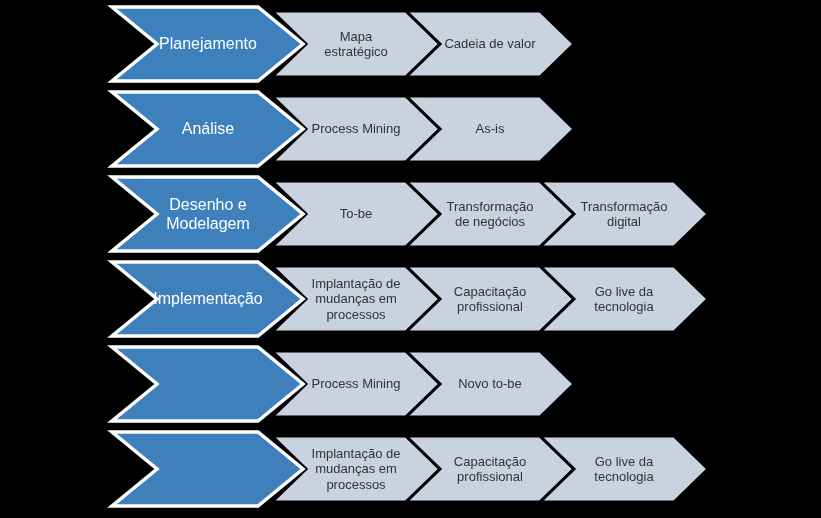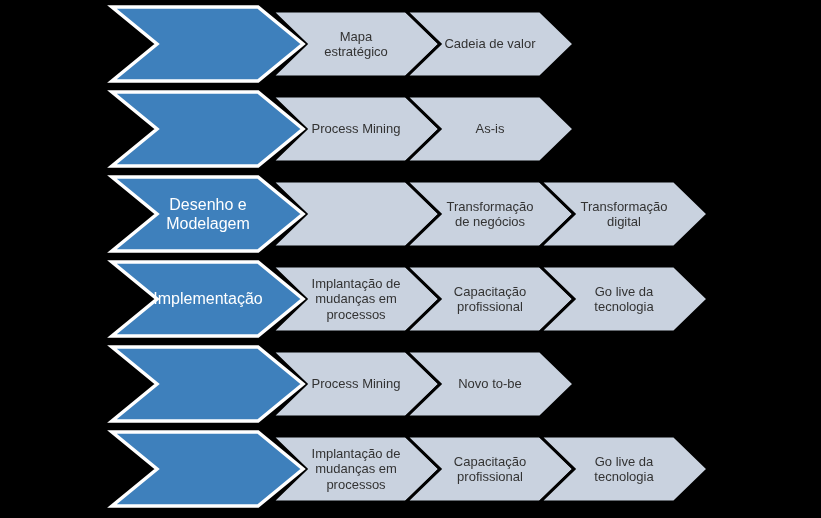--- a/index.html
+++ b/index.html
@@ -100,29 +100,32 @@
     </g>
 
     <g>
       <polygon class="step-poly" points="272,436 406,436 440,469 406,502 272,502 306,469" fill="#C9D2DF"></polygon>
       <polygon class="step-poly" points="406,436 540,436 574,469 540,502 406,502 440,469" fill="#C9D2DF"></polygon>
       <polygon class="step-poly" points="540,436 674,436 708,469 674,502 540,502 574,469" fill="#C9D2DF"></polygon>
       <polygon class="stage-poly" points="112,432 258,432 303,469 258,506 112,506 157,469" fill="#3E80BC"></polygon>
     </g>
   </svg>
 
+  <div class="label stage-label" style="top:7px">Planejamento</div>
   <div class="label step-label s0" style="top:11px">Mapa
 estratégico</div>
   <div class="label step-label s1" style="top:11px">Cadeia de valor</div>
 
+  <div class="label stage-label" style="top:92px">Análise</div>
   <div class="label step-label s0" style="top:96px">Process Mining</div>
   <div class="label step-label s1" style="top:96px">As-is</div>
 
   <div class="label stage-label" style="top:177px">Desenho e
 Modelagem</div>
+  <div class="label step-label s0" style="top:181px">To-be</div>
   <div class="label step-label s1" style="top:181px">Transformação
 de negócios</div>
   <div class="label step-label s2" style="top:181px">Transformação
 digital</div>
 
   <div class="label stage-label" style="top:262px">Implementação</div>
   <div class="label step-label s0" style="top:266px">Implantação de
 mudanças em
 processos</div>
   <div class="label step-label s1" style="top:266px">Capacitação

